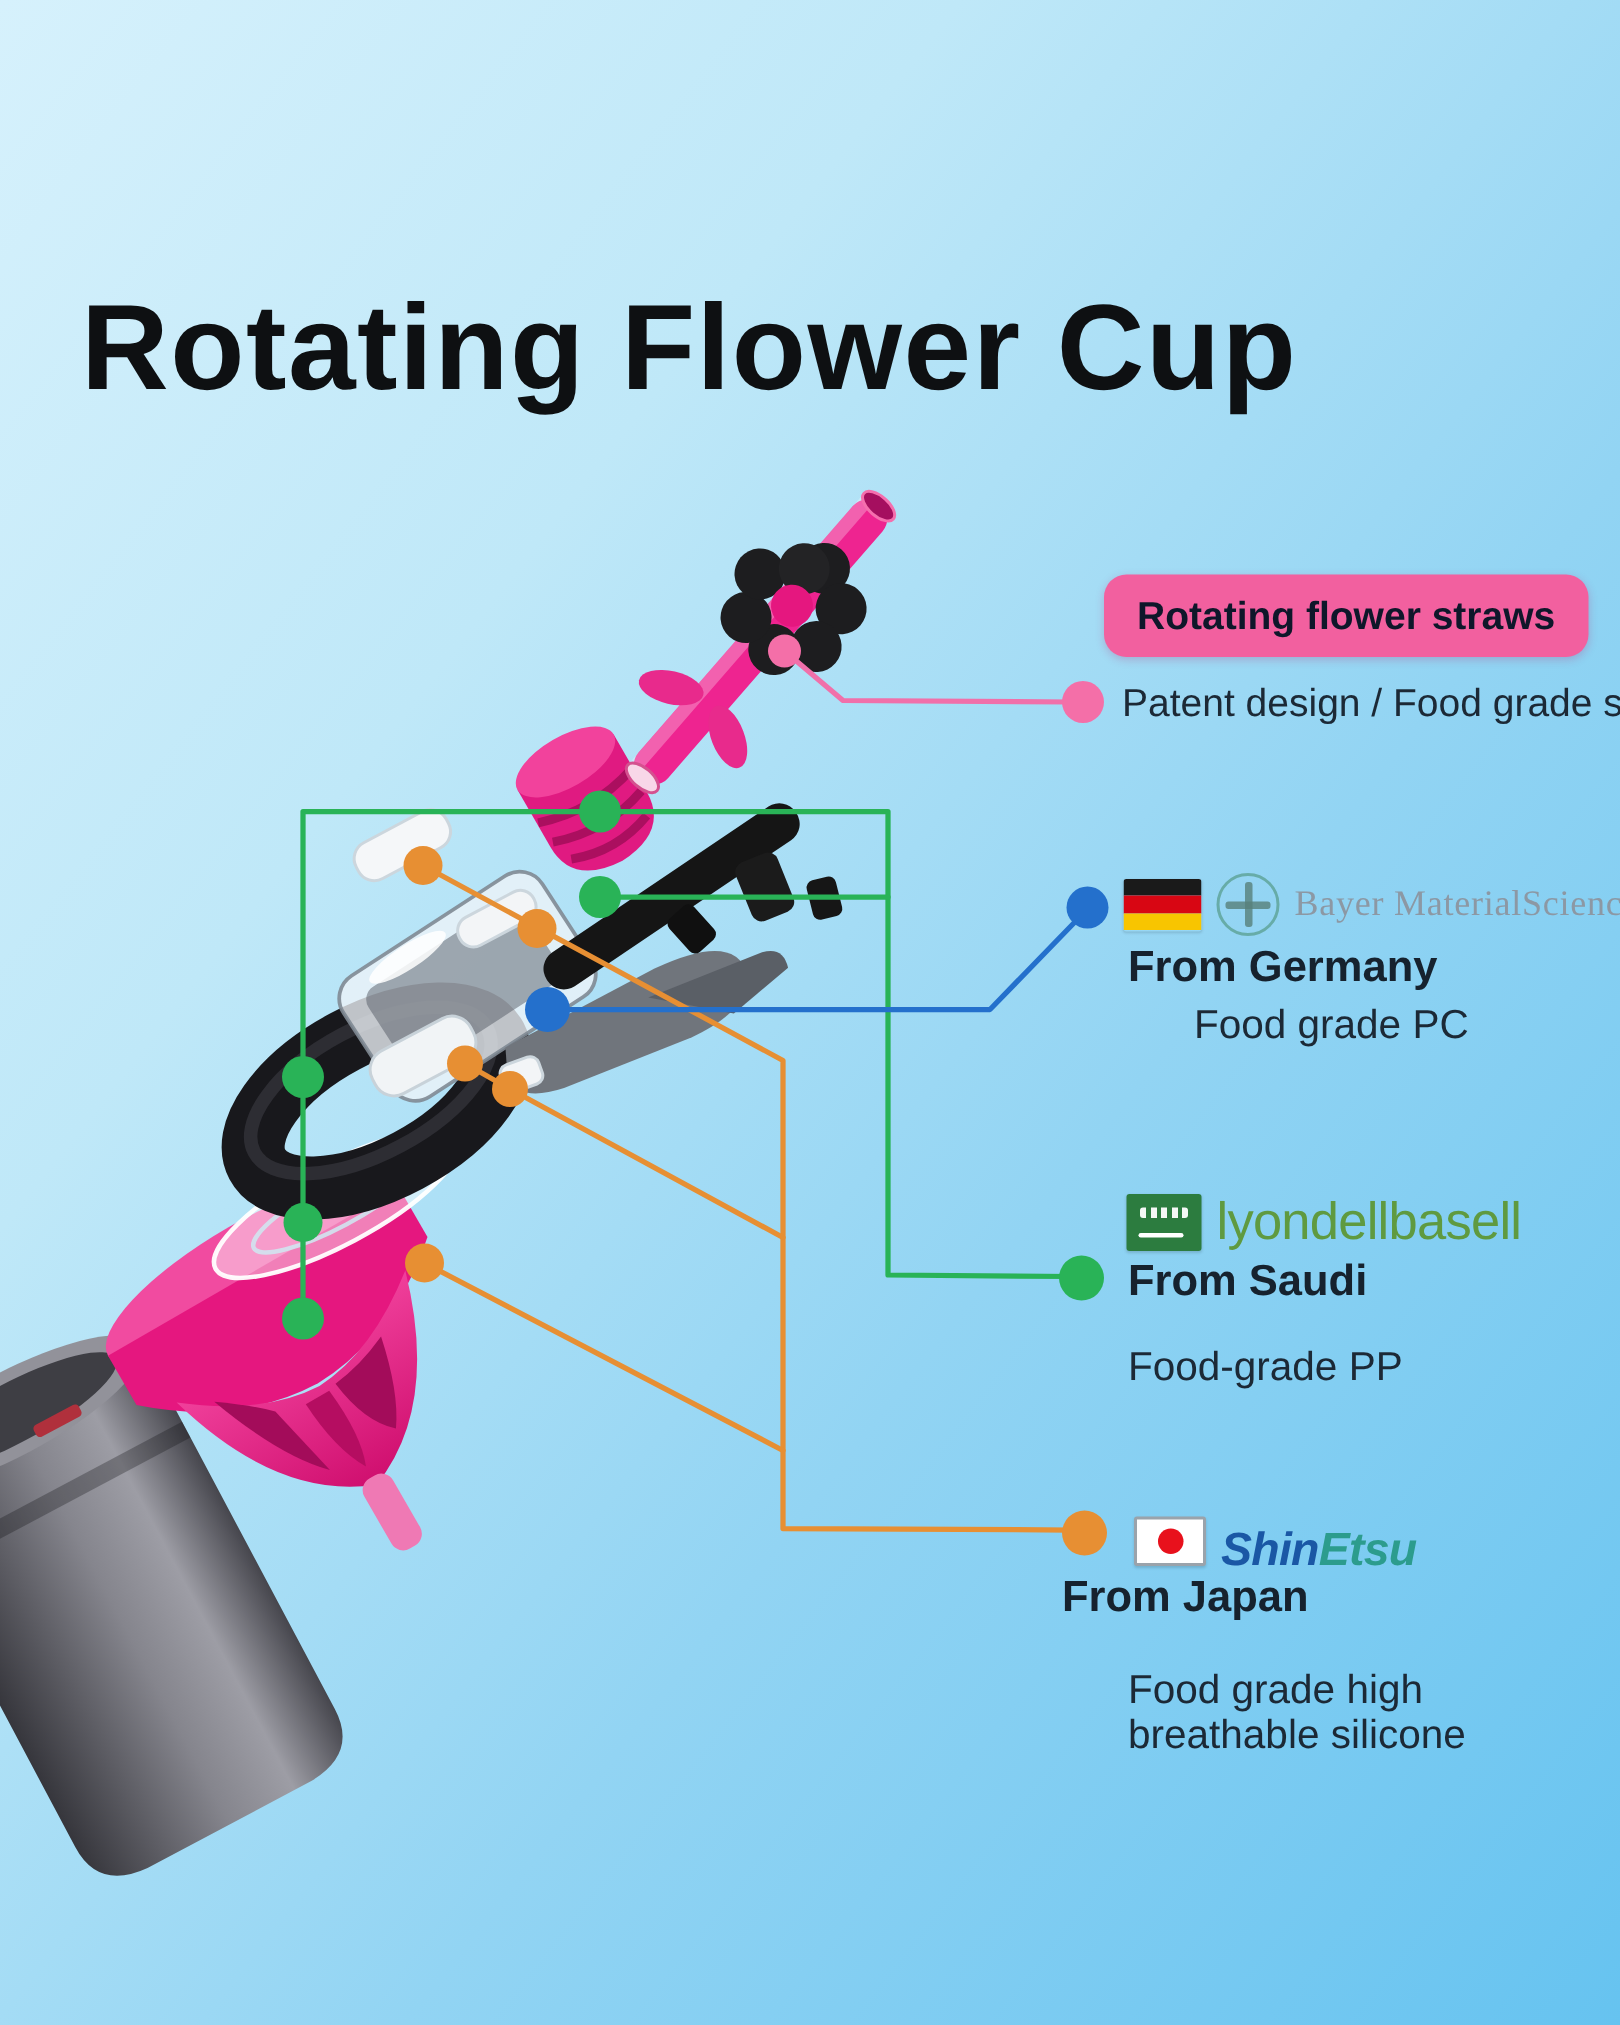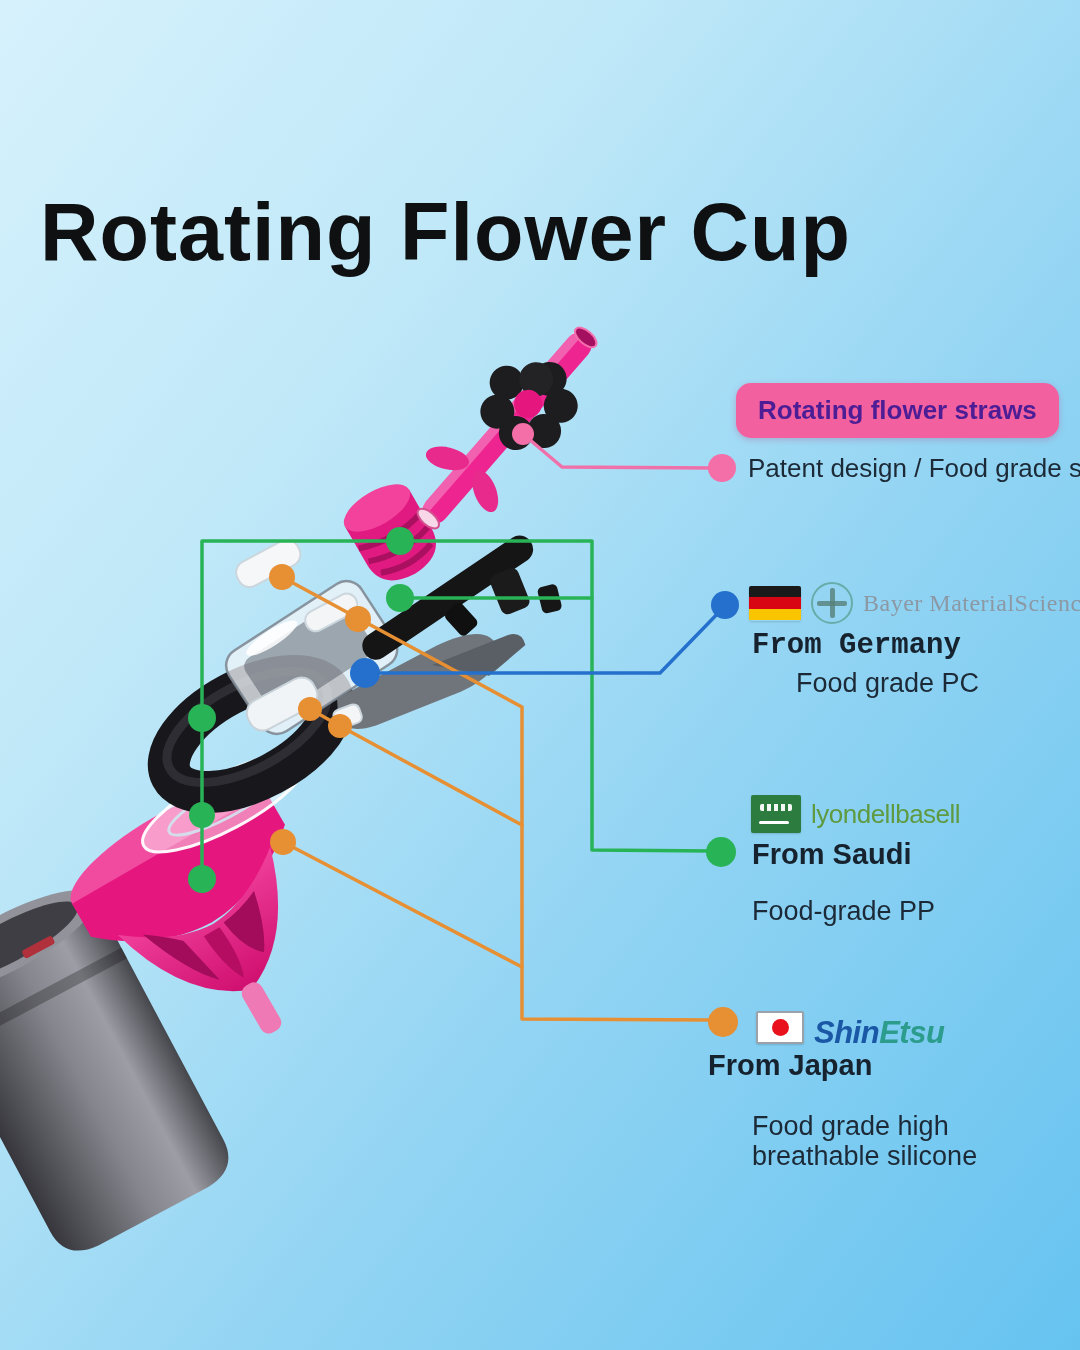--- a/index.html
+++ b/index.html
@@ -3,28 +3,28 @@
 <meta charset="utf-8">
 <style>
   html,body{margin:0;padding:0;}
   body{font-family:"Liberation Sans", sans-serif; background:#9ad6f2;}
   #root{
     position:relative; width:1080px; height:1350px; overflow:hidden;
     background:linear-gradient(128deg,#d6f1fc 0%,#bfe8f8 30%,#92d4f3 62%,#66c3f0 100%);
   }
   .abs{position:absolute;}
   .page-title{
-    left:40px; top:132px; width:1000px;
+    left:54px; top:132px; width:1000px;
     font-size:81px; font-weight:700; letter-spacing:1px; color:#0e1012;
     white-space:nowrap;
   }
   svg{display:block;}
   .badge{
     left:736px; top:383px;
-    background:#f2609f; color:#4c1d95;
+    background:#f2609f; color:#0f172a;
     font-size:26px; font-weight:700;
     padding:12px 22px; border-radius:15px;
     white-space:nowrap;
     box-shadow:0 2px 6px rgba(180,40,110,0.25);
   }
   .desc-text{ color:#1c2936; font-size:26px; white-space:nowrap; }
   .origin-text{ color:#16222e; font-size:29px; font-weight:700; white-space:nowrap; }
   .material-text{ color:#1c2936; font-size:27px; line-height:1.12; }
   .brand-row{ display:flex; align-items:center; gap:10px; }
   .flag{ position:relative; overflow:hidden; border-radius:2px; box-shadow:0 1px 2px rgba(0,0,0,0.15); }
@@ -50,21 +50,21 @@
     width:42px; height:42px; border-radius:50%;
     border:2px solid rgba(90,160,145,0.9);
     position:relative; box-sizing:border-box; opacity:.85;
   }
   .bayer-logo .h{position:absolute; left:4px; right:4px; top:50%; height:5px; margin-top:-2.5px; background:#4c7265; border-radius:2px; opacity:.8;}
   .bayer-logo .v{position:absolute; top:4px; bottom:4px; left:50%; width:5px; margin-left:-2.5px; background:#4c7265; border-radius:2px; opacity:.8;}
   .brand-bayer{
     font-family:"Liberation Serif", serif;
     font-size:24px; color:#8c98a4; letter-spacing:0.5px; white-space:nowrap;
   }
-  .brand-lyb{ font-size:26px; color:#5f9a40; letter-spacing:-0.5px; white-space:nowrap; }
+  .brand-lyb{ font-size:35px; color:#5f9a40; letter-spacing:-0.5px; white-space:nowrap; }
   .brand-shinetsu{ font-size:31px; font-weight:700; font-style:italic; white-space:nowrap; letter-spacing:-0.5px;margin-top:11px;}
   .brand-shinetsu .p1{ color:#1a57a5; }
   .brand-shinetsu .p2{ color:#2c9c8d; }
 </style>
 </head>
 <body>
 
 <div id="root">
 
   <h1 class="abs page-title">Rotating Flower Cup</h1>
@@ -207,21 +207,21 @@
           <div class="s2"></div>
           <div class="s3"></div>
       </div>
       <div class="bayer-logo">
         <div class="h"></div>
           <div class="v"></div>
       </div>
       <span class="brand-bayer">Bayer MaterialScience</span>
     </div>
   </div>
-  <div class="abs origin-text" style="left:752px; top:629px;font-family:Liberation Mono, monospace;">From Germany</div>
+  <div class="abs origin-text" style="left:752px; top:629px;">From Germany</div>
   <div class="abs material-text" style="left:796px; top:668px;">Food grade PC</div>
 
   <div class="abs" style="left:751px; top:795px;">
     <div class="brand-row">
       <div class="flag flag-sa">
         <div class="script"></div>
           <div class="sword"></div>
       </div>
       <span class="brand-lyb">lyondellbasell</span>
     </div>

